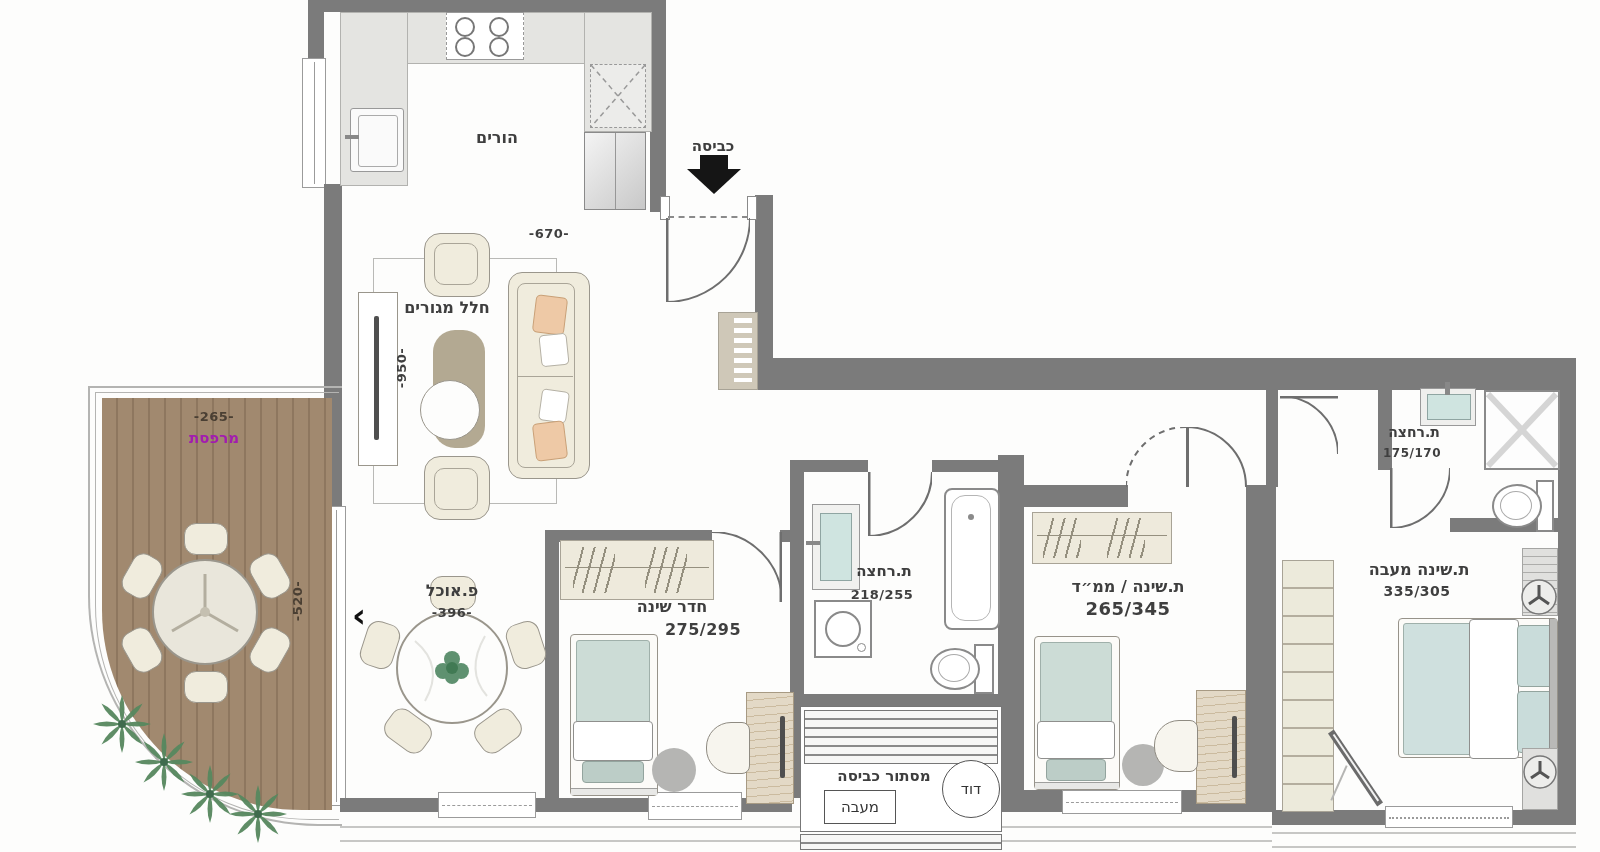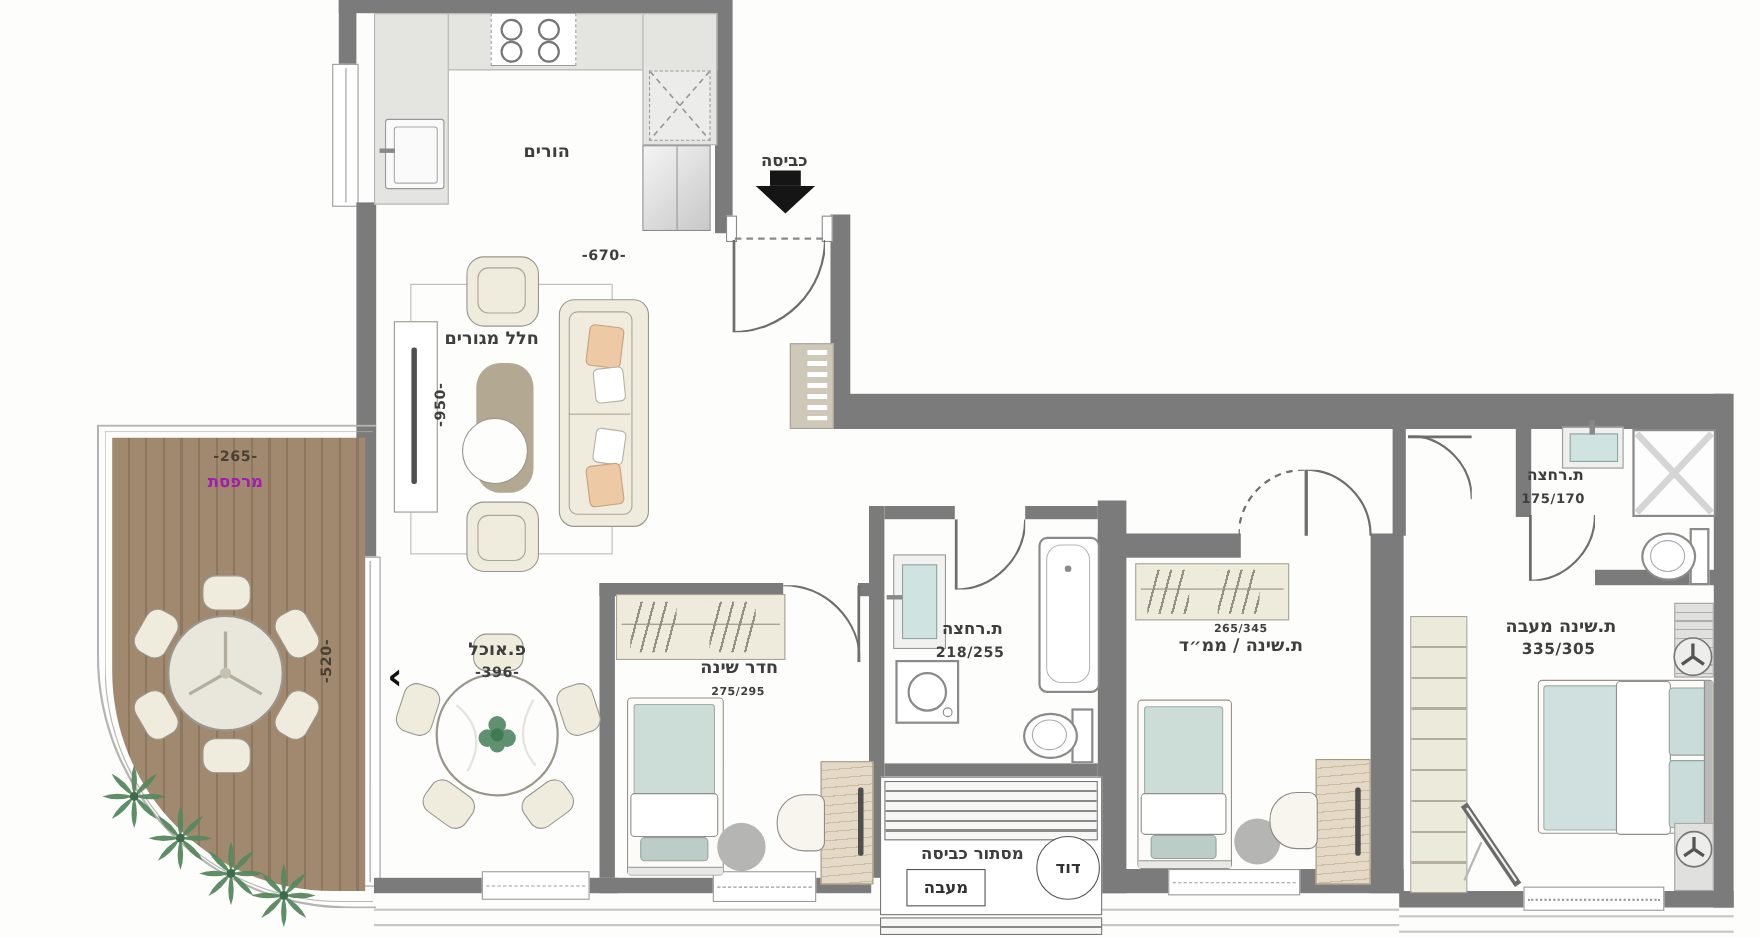--- a/index.html
+++ b/index.html
@@ -30,21 +30,21 @@
   .pillow{position:absolute;background:#bccdc7;border:1px solid #93a49e;border-radius:4px;}
   .pouf{position:absolute;background:#b5b5b3;border-radius:50%;}
   .desk{position:absolute;background:#e3d9c6;border:1px solid #a79a83;
         background-image:repeating-linear-gradient(175deg,transparent 0 7px,#cbbb9f 7px 8px);}
   .screen{position:absolute;background:#4f4f4f;border-radius:2px;}
   .chair-half{position:absolute;background:#f7f5ee;border:1.5px solid #8f8b82;}
   .door{position:absolute;}
   .slats{position:absolute;border:1.5px solid #777;
          background:repeating-linear-gradient(180deg,#f7f7f6 0 7px,#8a8a8a 7px 9px);}
   .lbl-box{position:absolute;border:1.5px solid #555;background:#fff;display:flex;
-           align-items:center;justify-content:center;font-weight:bold;font-size:15px;color:#333;direction:rtl;}
+           align-items:center;justify-content:center;font-weight:normal;font-size:15px;color:#333;direction:rtl;}
 </style>
 </head>
 <body>
 
 <div class="stage">
 
   <div class="wall" style="left:308px;top:0;width:356px;height:12px"></div>
   <div class="wall" style="left:308px;top:0;width:16px;height:60px"></div>
   <div class="win v" style="left:302px;top:58px;width:22px;height:128px"></div>
   <div class="wall" style="left:324px;top:184px;width:18px;height:322px"></div>
@@ -263,21 +263,21 @@
         <path d="M0,0 A70,70 0 0 1 70,70" fill="none" stroke="#6e6e6e" stroke-width="2"></path>
         <line x1="69" y1="0" x2="69" y2="70" stroke="#6e6e6e" stroke-width="3"></line>
       </svg>
   </div>
   <div class="closet" style="left:560px;top:540px;width:152px;height:58px">
     <div style="position:absolute;left:4px;right:4px;top:26px;border-top:1.5px solid #95907f"></div>
     <div class="rail-tick" style="left:12px;top:6px;width:42px;height:46px"></div>
     <div class="rail-tick" style="left:84px;top:6px;width:42px;height:46px"></div>
   </div>
   <div class="room-label" style="left:672px;top:606px">חדר שינה</div>
-  <div class="dim-label" style="left:671px;top:629px;font-size:10px">275/295</div>
+  <div class="dim-label" style="left:703px;top:629px;font-size:16px">275/295</div>
   <div class="furn" style="left:570px;top:634px;width:86px;height:160px;border-radius:4px">
     <div class="mattress" style="left:5px;top:5px;width:72px;height:82px"></div>
     <div class="blanket" style="left:2px;top:86px;width:78px;height:38px"></div>
     <div class="pillow" style="left:11px;top:126px;width:60px;height:20px"></div>
     <div style="position:absolute;left:0;bottom:0;width:100%;height:6px;background:#e8e8e6;border-top:1px solid #9f9f9d"></div>
   </div>
   <div class="pouf" style="left:652px;top:748px;width:44px;height:44px"></div>
   <div class="desk" style="left:746px;top:692px;width:46px;height:110px"></div>
   <div class="screen" style="left:780px;top:716px;width:5px;height:62px"></div>
   <div class="chair-half" style="left:706px;top:722px;width:42px;height:50px;border-radius:25px 8px 8px 25px"></div>
@@ -329,21 +329,21 @@
     <svg width="62" height="62">
         <path d="M60,0 A60,60 0 0 0 0,60" fill="none" stroke="#6e6e6e" stroke-width="2" stroke-dasharray="6,5"></path>
       </svg>
   </div>
   <div class="closet" style="left:1032px;top:512px;width:138px;height:50px">
     <div style="position:absolute;left:4px;right:4px;top:22px;border-top:1.5px solid #95907f"></div>
     <div class="rail-tick" style="left:10px;top:5px;width:38px;height:40px"></div>
     <div class="rail-tick" style="left:74px;top:5px;width:38px;height:40px"></div>
   </div>
   <div class="room-label" style="left:1128px;top:586px">ת.שינה / ממ״ד</div>
-  <div class="dim-label" style="left:1128px;top:572px;font-size:10px">265/345</div>
+  <div class="dim-label" style="left:1128px;top:608px;font-size:18px">265/345</div>
   <div class="furn" style="left:1034px;top:636px;width:84px;height:152px;border-radius:4px">
     <div class="mattress" style="left:5px;top:5px;width:70px;height:80px"></div>
     <div class="blanket" style="left:2px;top:84px;width:76px;height:36px"></div>
     <div class="pillow" style="left:11px;top:122px;width:58px;height:20px"></div>
     <div style="position:absolute;left:0;bottom:0;width:100%;height:6px;background:#e8e8e6;border-top:1px solid #9f9f9d"></div>
   </div>
   <div class="pouf" style="left:1122px;top:744px;width:42px;height:42px"></div>
   <div class="desk" style="left:1196px;top:690px;width:48px;height:112px"></div>
   <div class="screen" style="left:1232px;top:716px;width:5px;height:62px"></div>
   <div class="chair-half" style="left:1154px;top:720px;width:42px;height:50px;border-radius:25px 8px 8px 25px"></div>

